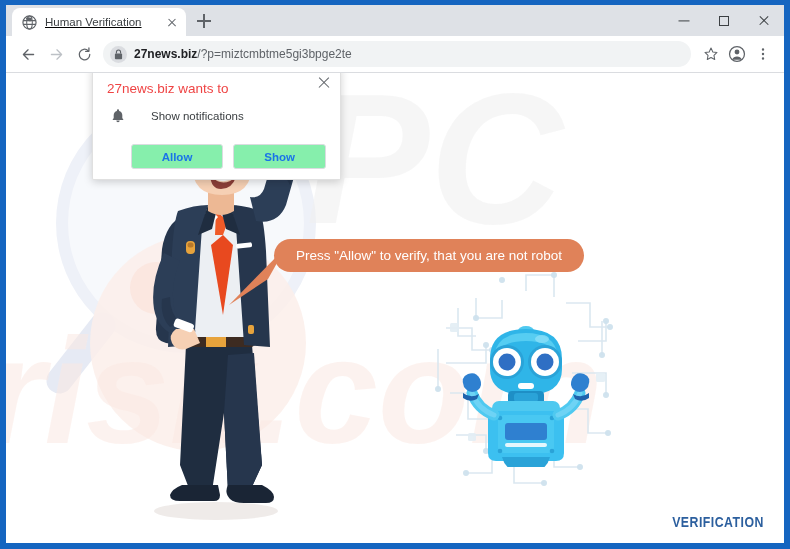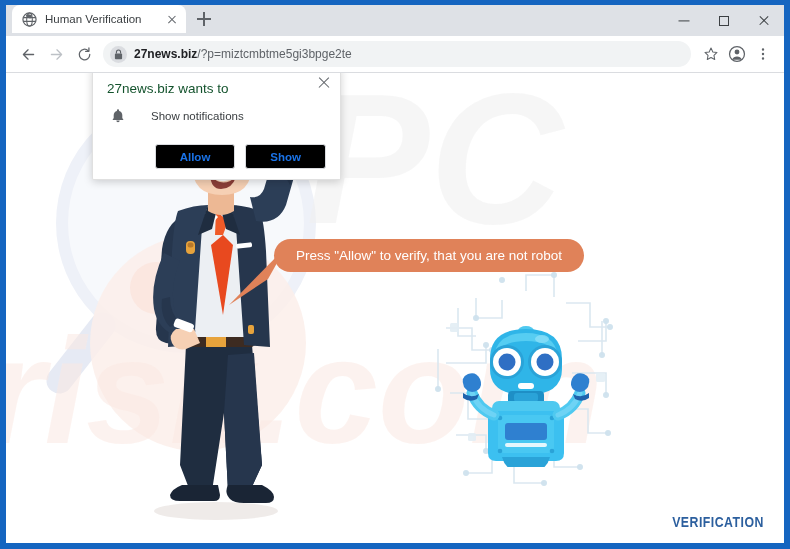--- a/index.html
+++ b/index.html
@@ -28,20 +28,22 @@
     background: #ffffff;
     overflow: hidden;
   }
 
   
   .tabstrip {
     position: relative;
     height: 31px;
     background: #dee1e6;
     display: flex;
+    align-items: flex-end;
+    text-decoration: underline;
   }
   .tab {
     position: relative;
     margin-left: 6px;
     width: 174px;
     height: 28px;
     background: #ffffff;
     border-radius: 8px 8px 0 0;
     display: flex;
     align-items: center;
@@ -196,21 +198,21 @@
     background: #ffffff;
     border: 1px solid #e0e0e0;
     border-top: none;
     border-radius: 0 0 2px 2px;
     box-shadow: 0 2px 8px rgba(0,0,0,0.18);
     padding: 14px 14px 10px 14px;
     z-index: 40;
   }
   .perm-title {
     font-size: 13.5px;
-    color: #14532d;
+    color: #ef4444;
     margin-bottom: 12px;
     padding-right: 18px;
   }
   .perm-row {
     display: flex;
     align-items: center;
     gap: 12px;
     margin-bottom: 20px;
     padding-left: 4px;
   }
@@ -227,24 +229,24 @@
   .perm-close:before { transform: rotate(45deg); }
   .perm-close:after  { transform: rotate(-45deg); }
   .perm-buttons {
     display: flex;
     justify-content: flex-end;
     gap: 10px;
   }
   .perm-btn {
     min-width: 48px;
     height: 25px;
-    padding: 0 24px;
+    padding: 0 30px;
     border: 1px solid #dadce0;
     border-radius: 3px;
-    background: #000000;
+    background: #86efac;
     color: #1a73e8;
     font-size: 11.5px;
     font-weight: 600;
     display: flex;
     align-items: center;
     justify-content: center;
     font-family: "Liberation Sans", sans-serif;
   }
 
   

